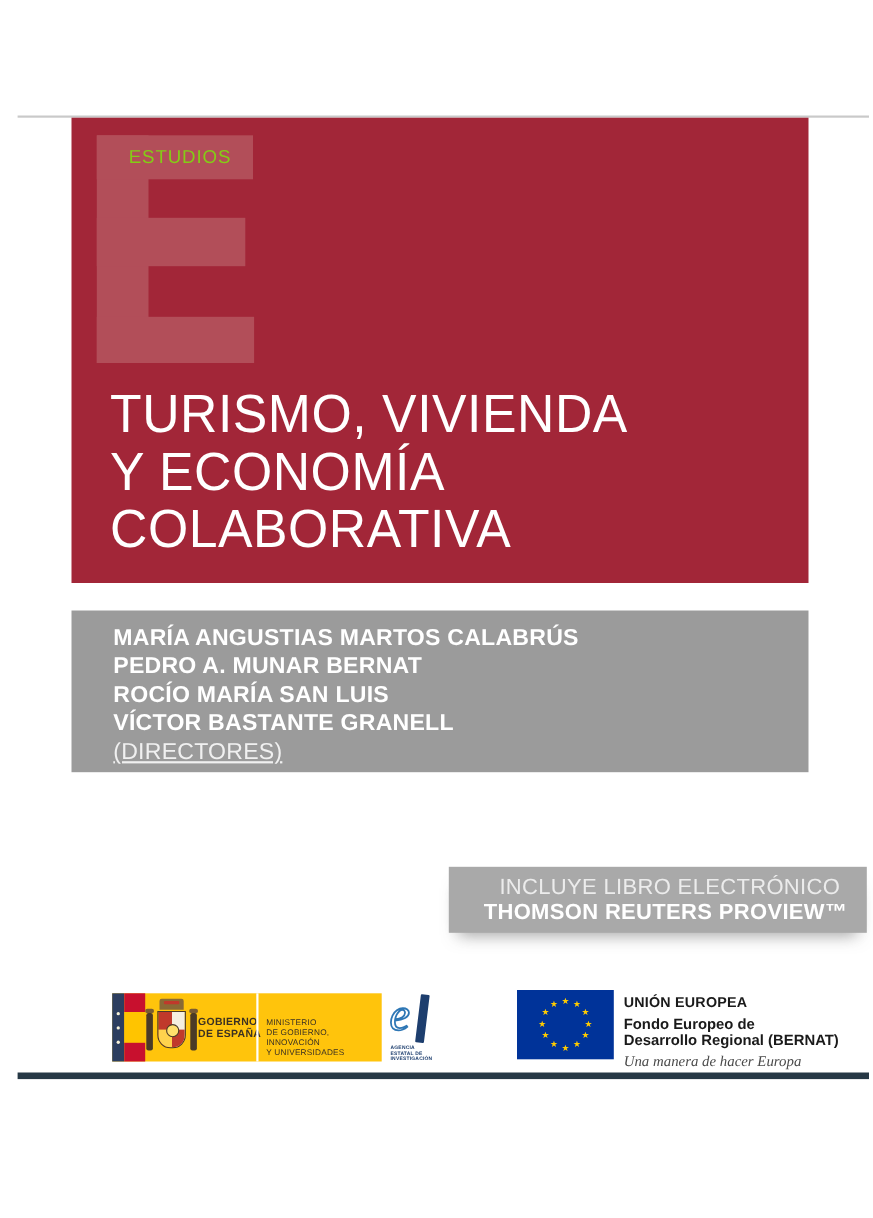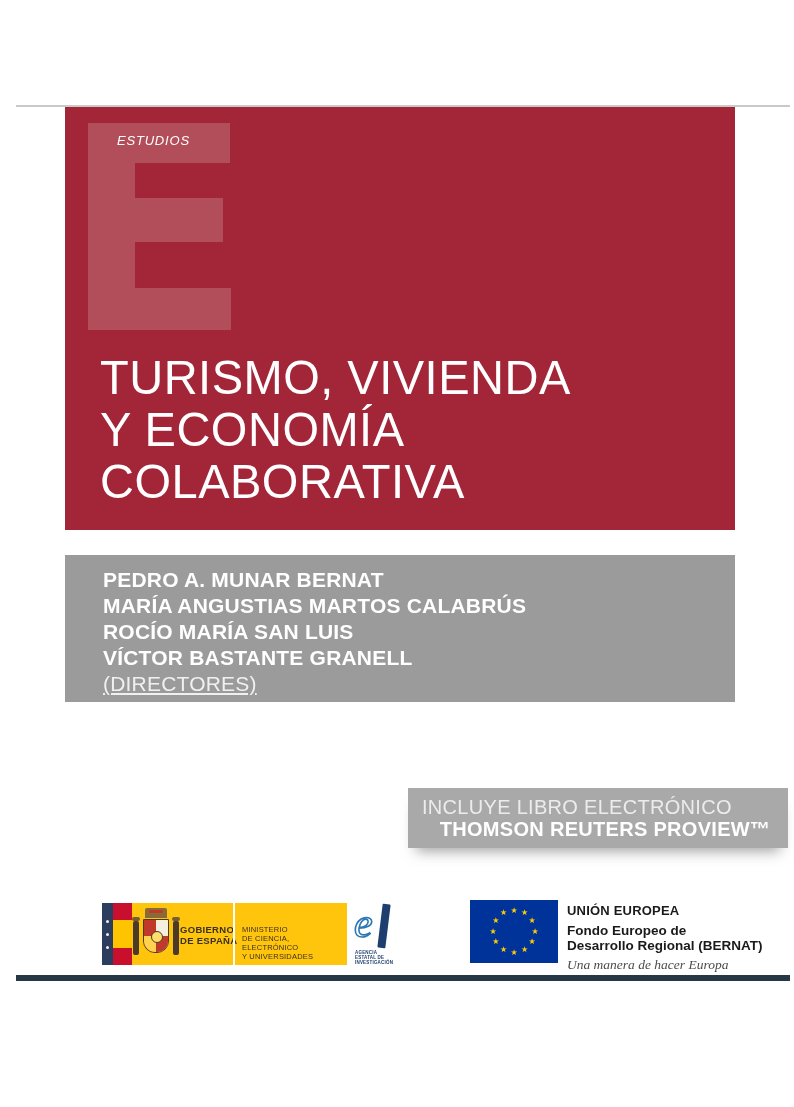--- a/index.html
+++ b/index.html
@@ -13,34 +13,34 @@
   
   .cover-block { position:absolute; left:65px; top:107px; width:670px; height:423px; background:#a22638; z-index:2; }
 
   
   .e-mono { position:absolute; left:23px; top:16px; width:166px; height:207px; }
   .e-part { position:absolute; background:#b24e59; }
   .e-stem { left:0; top:0; width:47px; height:207px; }
   .e-arm-top { left:0; top:0; width:142px; height:40px; }
   .e-arm-mid { left:0; top:75px; width:135px; height:44px; }
   .e-arm-bot { left:0; top:165px; width:143px; height:42px; }
-  .estudios-label { position:absolute; left:29px; top:10px; color:#ffffff; font-size:13px; letter-spacing:0.8px; font-weight:400;font-style:italic; }
+  .estudios-label { position:absolute; left:29px; top:10px; color:#84cc16; font-size:17px; letter-spacing:0.8px; font-weight:400; }
 
   
   .title { position:absolute; left:35px; top:244px; color:#ffffff; font-size:49px; line-height:52px; font-weight:400; letter-spacing:0.5px; transform:scaleX(0.96); transform-origin:left top; white-space:nowrap; }
 
   
   .authors-block { position:absolute; left:65px; top:555px; width:670px; height:147px; background:#9b9b9b; z-index:2; }
   .authors-list { position:absolute; left:38px; top:12px; color:#ffffff; font-size:21px; line-height:26px; font-weight:700; letter-spacing:0.2px; white-space:nowrap; }
   .authors-role { font-weight:400; color:#f0f0f0;text-decoration:underline; }
 
   
   .proview-box { position:absolute; left:408px; top:788px; width:380px; height:60px; background:#a9a9a9; z-index:2;
                  box-shadow:0 11px 14px -8px rgba(80,80,80,0.55); padding:9px 0 0 14px; }
-  .proview-line1 { color:#ececec; font-size:20px; line-height:21px; font-weight:400; letter-spacing:0.3px; white-space:nowrap; }
+  .proview-line1 { color:#ececec; font-size:20px; line-height:21px; font-weight:400; letter-spacing:0.3px; white-space:nowrap;margin-left:32px; }
   .proview-line2 { color:#ffffff; font-size:20px; line-height:22px; font-weight:700; letter-spacing:0.3px; white-space:nowrap;text-align:center; }
 
   
   .gov-logo { position:absolute; left:102px; top:903px; width:245px; height:62px; background:#ffc40c; z-index:2; }
   .gov-eustrip { position:absolute; left:0; top:0; width:11px; height:62px; background:#2c3e60; }
   .gov-eustrip i { position:absolute; left:3.5px; width:3px; height:3px; border-radius:50%; background:#f6f2d8; }
   .gov-flag { position:absolute; left:11px; top:0; width:19px; height:62px; }
   .gov-flag .r1 { position:absolute; left:0; top:0; width:100%; height:17px; background:#c8102e; }
   .gov-flag .y  { position:absolute; left:0; top:17px; width:100%; height:28px; background:#ffc400; }
   .gov-flag .r2 { position:absolute; left:0; bottom:0; width:100%; height:17px; background:#c8102e; }
@@ -94,22 +94,22 @@
     </div>
     <h1 class="title">
       <div>TURISMO, VIVIENDA</div>
       <div>Y ECONOMÍA</div>
       <div>COLABORATIVA</div>
     </h1>
   </section>
 
   <section class="authors-block">
     <div class="authors-list">
+      <div>MARÍA ANGUSTIAS MARTOS CALABRÚS</div>
       <div>PEDRO A. MUNAR BERNAT</div>
-      <div>MARÍA ANGUSTIAS MARTOS CALABRÚS</div>
       <div>ROCÍO MARÍA SAN LUIS</div>
       <div>VÍCTOR BASTANTE GRANELL</div>
       <div class="authors-role">(DIRECTORES)</div>
     </div>
   </section>
 
   <section class="proview-box">
     <div class="proview-line1">INCLUYE LIBRO ELECTRÓNICO</div>
     <div class="proview-line2">THOMSON REUTERS PROVIEW™</div>
   </section>
@@ -131,21 +131,21 @@
       <span class="crown"></span>
       <span class="shield"></span>
     </div>
     <div class="gov-title">
       <div>GOBIERNO</div>
       <div>DE ESPAÑA</div>
     </div>
     <div class="gov-sep"></div>
     <div class="gov-ministry">
       <div>MINISTERIO</div>
-      <div>DE CIENCIA, ELECTRÓNICO</div>
+      <div>DE GOBIERNO, INNOVACIÓN</div>
       <div>Y UNIVERSIDADES</div>
     </div>
   </div>
 
   <div class="aei-logo">
     <span class="aei-e">e</span>
     <span class="aei-bar"></span>
     <div class="aei-text">
       <div>AGENCIA</div>
       <div>ESTATAL DE</div>

